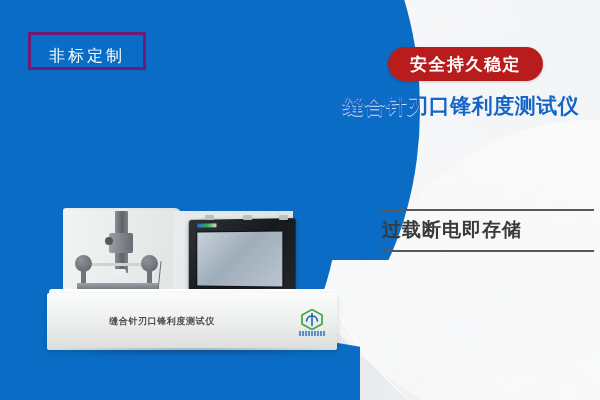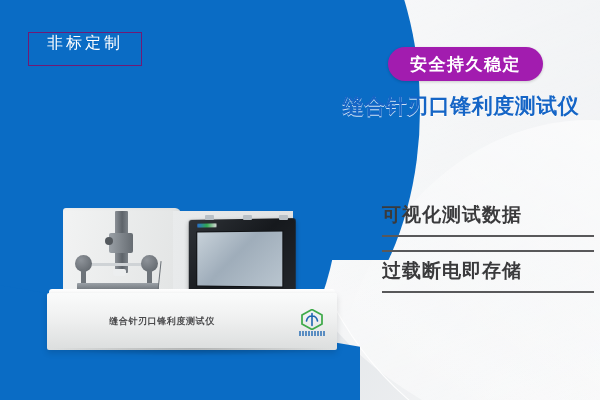--- a/index.html
+++ b/index.html
@@ -31,26 +31,26 @@
     border-radius:50%;background:#0a6cc5;}
   .blue-fill{position:absolute;left:0;top:0;width:60px;height:400px;background:#0a6cc5;}
   .blue-lower{position:absolute;left:0;bottom:0;width:360px;height:140px;background:#0a6cc5;
     clip-path:polygon(0 18%,100% 62%,100% 100%,0 100%);}
   .blue-mid{position:absolute;left:0;top:140px;width:300px;height:190px;background:#0a6cc5;}
   .blue-edge{position:absolute;left:250px;top:0;width:170px;height:260px;background:#0a6cc5;
     clip-path:ellipse(100% 100% at 0% 42%);}
 
   
   .badge{position:absolute;left:28px;top:32px;width:112px;height:32px;
-    border:1px solid #701a75;display:flex;align-items:flex-start;justify-content:center;}
+    border:3px solid #701a75;display:flex;align-items:flex-end;justify-content:center;}
   .badge span{color:#ffffff;font-size:16px;letter-spacing:3px;font-weight:500;}
 
   
   .pill{position:absolute;left:388px;top:47px;height:34px;padding:0 22px;
-    border-radius:17px;background:#a21caf;display:flex;align-items:center;justify-content:center;
+    border-radius:17px;background:#b91c1c;display:flex;align-items:center;justify-content:center;
     box-shadow:0 1px 3px rgba(0,0,0,.18);}
   .pill span{color:#fff;font-size:17px;font-weight:700;letter-spacing:1.5px;}
 
   .headline{position:absolute;left:330px;top:92px;width:262px;text-align:center;
     color:#1565c6;font-size:21px;font-weight:700;letter-spacing:.5px;
     text-shadow:0 1px 0 rgba(255,255,255,.8);}
 
   .features{position:absolute;left:382px;top:196px;width:212px;}
   .feat{position:relative;padding:6px 0 9px 0;}
   .feat span{display:block;color:#3a3a3c;font-size:19px;font-weight:700;letter-spacing:1px;}
@@ -186,24 +186,20 @@
     <div class="m-shadow"></div>
   </div>
 
   <div class="pill">
     <span>安全持久稳定</span>
   </div>
 
   <div class="headline">缝合针刃口锋利度测试仪</div>
 
   <div class="features">
-    <div class="feat first">
-      <span>可视化测试数据</span>
-      <div class="rule"></div>
-    </div>
     <div class="feat">
       <div class="rule"></div>
     </div>
     <div class="feat">
       <span>过载断电即存储</span>
       <div class="rule"></div>
     </div>
   </div>
 
 </div>

